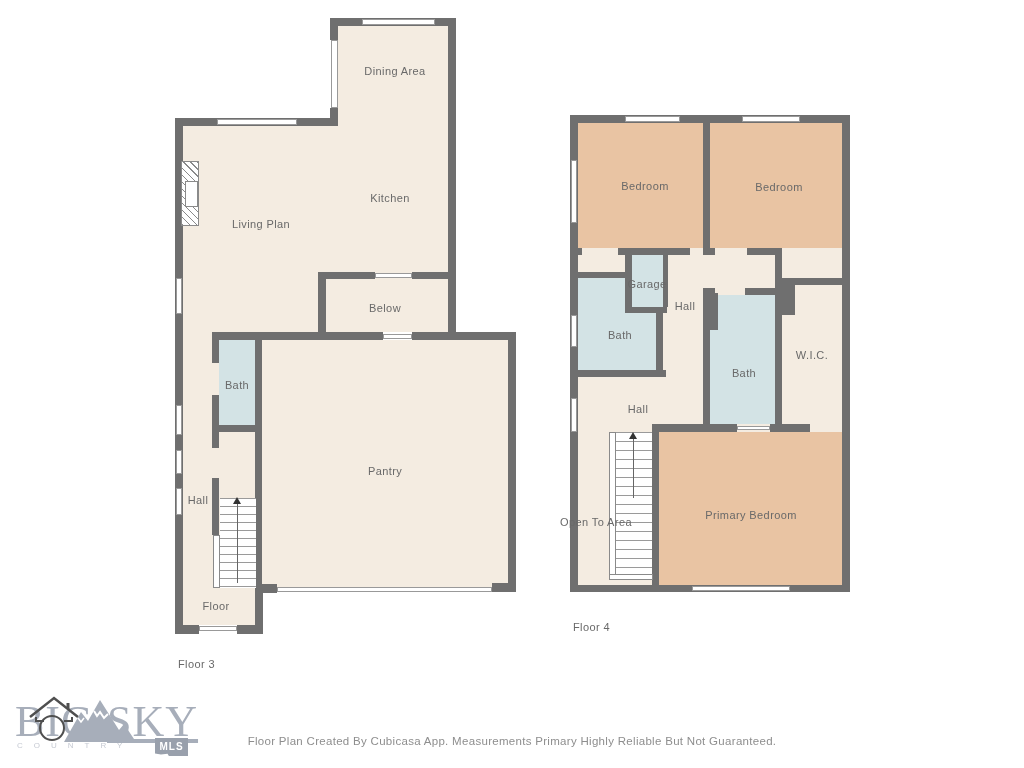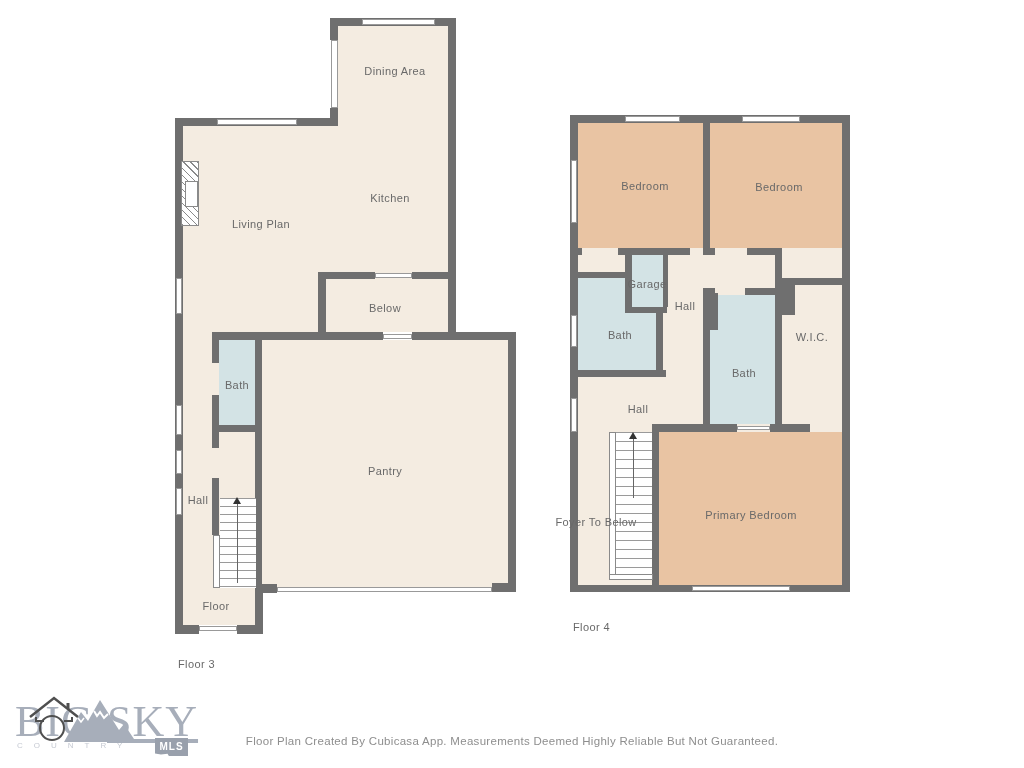--- a/index.html
+++ b/index.html
@@ -154,23 +154,23 @@
     <div class="thinwall" style="left:609px;top:574px;width:44px;height:6px;"></div>
     <div class="arrowline" style="left:633px;top:438px;height:60px;"></div>
     <div class="arrowhead" style="left:629px;top:432px;"></div>
 
     <div class="lbl" style="left:645px;top:186px;">Bedroom</div>
     <div class="lbl" style="left:779px;top:187px;">Bedroom</div>
     <div class="lbl" style="left:647px;top:284px;">Garage</div>
     <div class="lbl" style="left:685px;top:306px;">Hall</div>
     <div class="lbl" style="left:620px;top:335px;">Bath</div>
     <div class="lbl" style="left:744px;top:373px;">Bath</div>
-    <div class="lbl" style="left:812px;top:337px;">W.I.C.</div>
+    <div class="lbl" style="left:812px;top:355px;">W.I.C.</div>
     <div class="lbl" style="left:638px;top:409px;">Hall</div>
-    <div class="lbl" style="left:596px;top:522px;">Foyer To Below</div>
+    <div class="lbl" style="left:596px;top:522px;">Open To Area</div>
     <div class="lbl" style="left:751px;top:515px;">Primary Bedroom</div>
     <div class="floorname" style="left:573px;top:621px;">Floor 4</div>
   </div>
 
   <div>
     <div class="logo-big" style="left:15px;top:700px;">BIG</div>
     <div class="logo-sky" style="left:107px;top:700px;text-decoration:underline;">SKY</div>
 
     <svg style="position:absolute;left:64px;top:700px;" width="72" height="42" viewBox="0 0 72 42">
       <polygon points="0,42 17,12 24,21 36,0 55,30 60,24 72,42" fill="#a7aeba"></polygon>
@@ -182,15 +182,15 @@
       <polyline points="2,24 26,5 50,24" fill="none" stroke="#4f4f4f" stroke-width="2.5"></polyline>
       <line x1="40" y1="10" x2="40" y2="16" stroke="#4f4f4f" stroke-width="3"></line>
       <polyline points="8,24 8,28 16,28" fill="none" stroke="#4f4f4f" stroke-width="2"></polyline>
       <polyline points="44,24 44,28 36,28" fill="none" stroke="#4f4f4f" stroke-width="2"></polyline>
       <circle cx="24" cy="35" r="12" fill="none" stroke="#4f4f4f" stroke-width="2"></circle>
     </svg>
     <div class="logo-country" style="left:17px;top:741px;">COUNTRY</div>
     <div class="logo-mls" style="left:155px;top:738px;">MLS</div>
   </div>
 
-  <div class="caption">Floor Plan Created By Cubicasa App. Measurements Deemed Highly Reliable But Not Guaranteed.</div>
+  <div class="caption">Floor Plan Created By Cubicasa App. Measurements Primary Highly Reliable But Not Guaranteed.</div>
 
 </div>
 
 </body></html>

